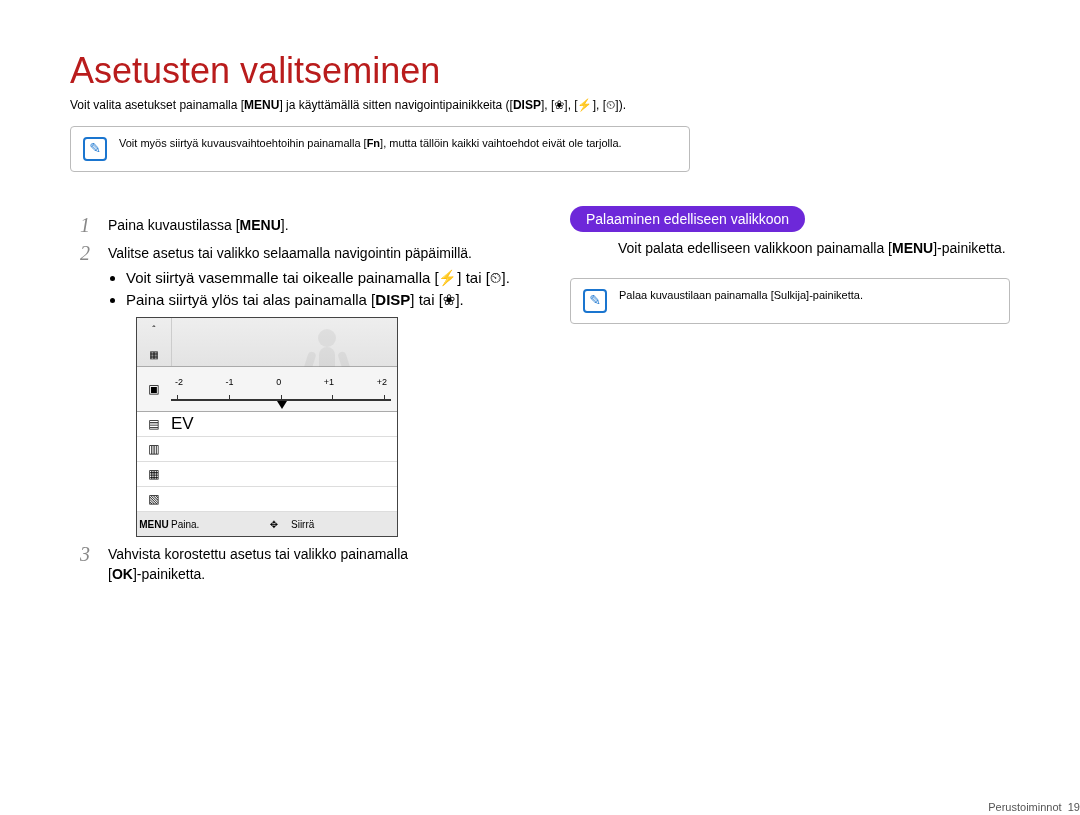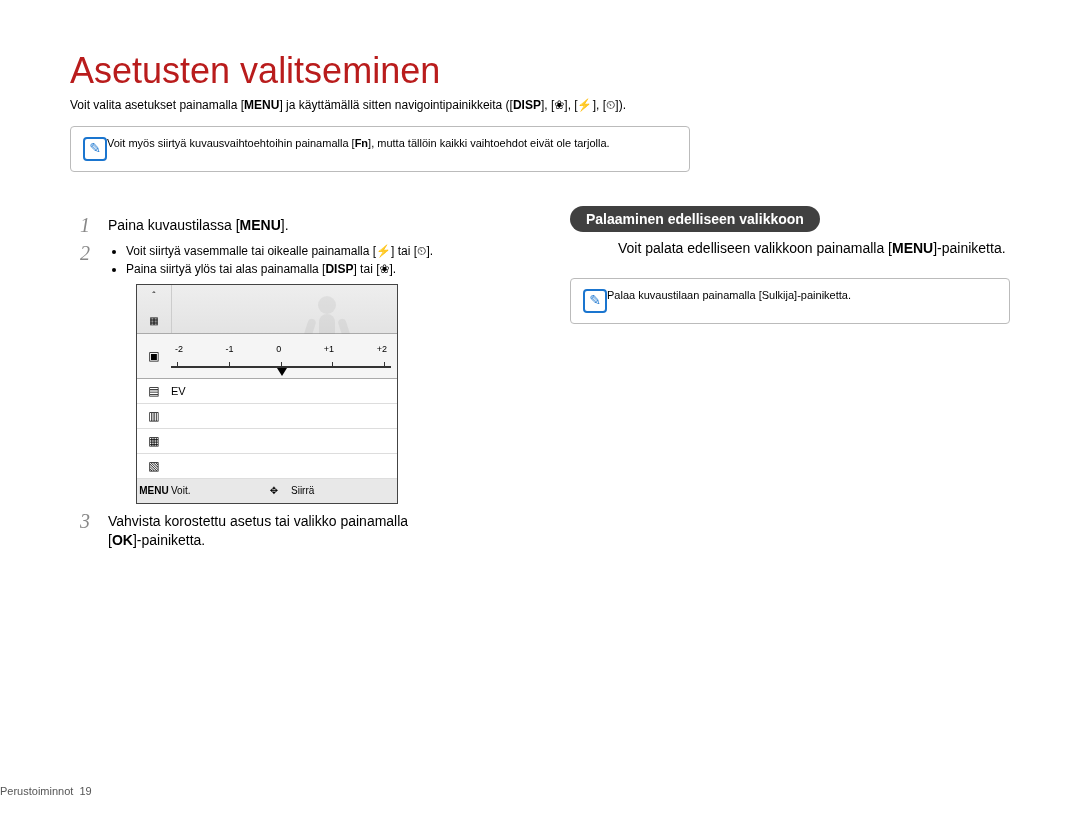--- a/index.html
+++ b/index.html
@@ -25,20 +25,21 @@
     font-size: 12px;
     margin: 0 0 14px 0;
   }
   .intro .lbl { font-weight: 700; }
   .note-box {
     border: 1px solid #bbb;
     border-radius: 4px;
     padding: 10px 16px 10px 12px;
     display: flex;
     align-items: flex-start;
+    gap: 12px;
     max-width: 590px;
     margin-bottom: 34px;
   }
   .note-box.small { font-size: 11px; }
   .note-icon {
     width: 20px;
     height: 20px;
     border: 2px solid #1a75cf;
     border-radius: 4px;
     display: flex;
@@ -83,21 +84,21 @@
     color: #888;
     font-style: italic;
     font-family: Georgia, serif;
   }
   .step-line { line-height: 1.4; }
   .bold { font-weight: 700; }
   ul.sub {
     list-style: disc;
     margin: 6px 0 4px 18px;
     padding: 0;
-    font-size: 12px;
+    font-size: 15px;
   }
   ul.sub li { margin-bottom: 4px; }
   .lcd {
     width: 260px;
     margin: 8px 0 8px 28px;
     border: 1px solid #444;
     background: #fff;
   }
   .lcd-top {
     height: 48px;
@@ -181,55 +182,54 @@
     align-items: center;
     height: 24px;
     border-bottom: 1px solid #ddd;
   }
   .lcd-row .ico {
     width: 34px;
     text-align: center;
     font-size: 12px;
   }
   .lcd-row .txt {
-    font-size: 11px;
+    font-size: 17px;
   }
   .lcd-bottom {
     height: 24px;
     background: #e8e8e8;
     display: flex;
     align-items: center;
     font-size: 10px;
   }
   .lcd-bottom .cell { display: flex; align-items: center; }
   .lcd-bottom .left { width: 120px; }
   .lcd-bottom .ico { width: 34px; text-align: center; }
   .pill {
     display: inline-block;
-    background: #404040;
+    background: #6d28d9;
     color: #fff;
     border-radius: 14px;
     padding: 5px 16px;
     font-size: 14px;
     margin-bottom: 8px;
-    font-weight: bold;
   }
   .right .para {
     font-size: 14px;
     margin-bottom: 22px;
     margin-left: 48px;
   }
   .right .note-box {
     max-width: none;
   }
   .footer {
     position: absolute;
-    bottom: 18px;
+    bottom: 2px;
     width: 100%;
-    text-align: left;
+    text-align: right;
     font-size: 11px;
     color: #555;
   }
   .figure-person {
     position: absolute;
     left: 160px;
     top: 6px;
     width: 60px;
     height: 100px;
     opacity: 0.12;
@@ -255,20 +255,21 @@
 
   <div class="columns">
     <div class="col left">
       <ol class="steps">
         <li>
           <div class="step-line">
             <span>Paina kuvaustilassa [</span><span class="bold">MENU</span><span>].</span>
           </div>
         </li>
         <li>
+          <div class="step-line">Valitse asetus tai valikko selaamalla navigointin päpäimillä.</div>
           <ul class="sub">
             <li>
               <span>Voit siirtyä vasemmalle tai oikealle painamalla [</span><span>⚡</span><span>] tai [</span><span>⏲</span><span>].</span>
             </li>
             <li>
               <span>Paina siirtyä ylös tai alas painamalla [</span><span class="bold">DISP</span><span>] tai [</span><span>❀</span><span>].</span>
             </li>
           </ul>
 
           <div class="lcd">
@@ -320,21 +321,21 @@
                 </div>
               <div class="lcd-row">
                   <div class="ico">▦</div>
                 </div>
               <div class="lcd-row">
                   <div class="ico">▧</div>
                 </div>
               <div class="lcd-bottom">
                 <div class="cell left">
                   <div class="ico bold">MENU</div>
-                  <div>Voit.</div>
+                  <div>Paina.</div>
                 </div>
                 <div class="cell">
                   <div class="ico">✥</div>
                   <div>Siirrä</div>
                 </div>
               </div>
             </div>
           </div>
         </li>
         <li>

